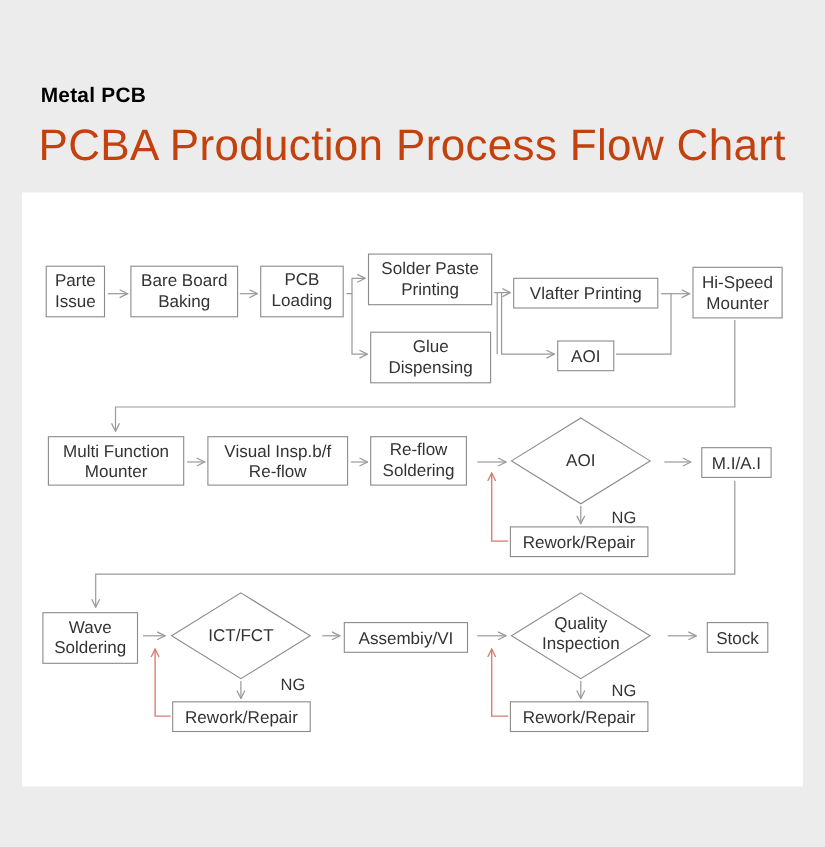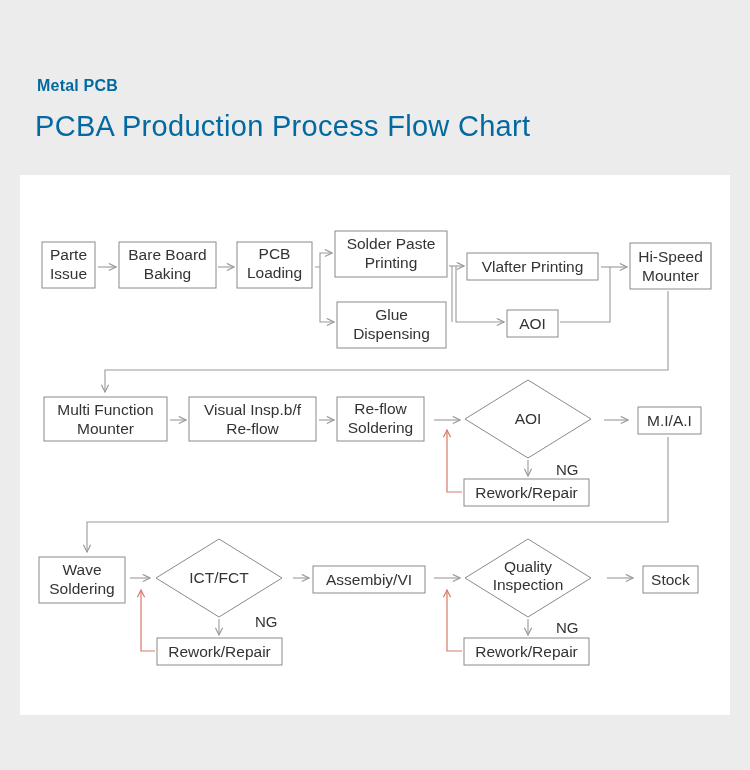--- a/index.html
+++ b/index.html
@@ -1,19 +1,19 @@
 <!DOCTYPE html>
 <html><head>
 <meta charset="utf-8">
 <style>
   html, body { margin:0; padding:0; }
   body { width:750px; height:770px; background:#ececec; position:relative; overflow:hidden;
          font-family:"Liberation Sans", "DejaVu Sans", sans-serif; color:#3a3a3a; }
-  .subtitle { position:absolute; left:37px; top:77px; font-size:16px; font-weight:bold; color:#0369a1; letter-spacing:0.2px; }
-  .title { position:absolute; left:35px; top:110px; font-size:29px; color:#0369a1; letter-spacing:0.3px; }
+  .subtitle { position:absolute; left:37px; top:77px; font-size:19px; font-weight:bold; color:#000000; letter-spacing:0.2px; }
+  .title { position:absolute; left:35px; top:110px; font-size:40px; color:#c2410c; letter-spacing:0.3px; }
   .panel { position:absolute; left:20px; top:175px; width:710px; height:540px; background:#ffffff; }
   svg { position:absolute; left:0; top:0; }
   .box { fill:#ffffff; stroke:#8a8a8a; stroke-width:1; }
   .lbl { font-family:"Liberation Sans", "DejaVu Sans", sans-serif; font-size:15.5px; fill:#333; text-anchor:middle; }
   .ng { font-family:"Liberation Sans", "DejaVu Sans", sans-serif; font-size:15px; fill:#333; }
   .ln { fill:none; stroke:#9a9a9a; stroke-width:1.1; }
   .red { fill:none; stroke:#d9786a; stroke-width:1.2; }
 </style>
 </head>
 <body>

